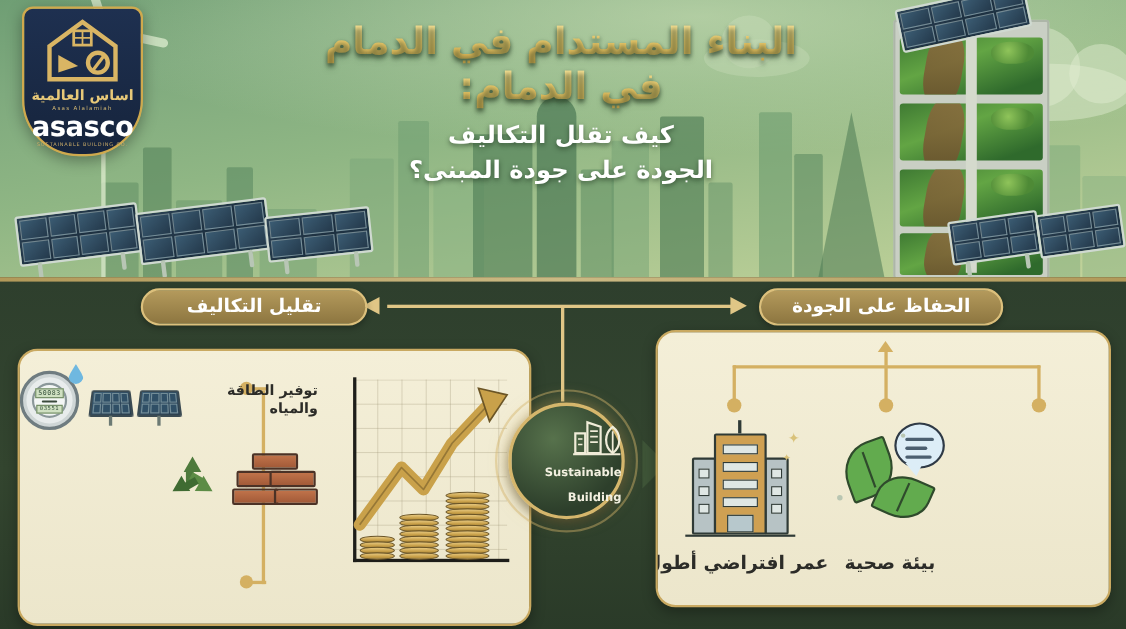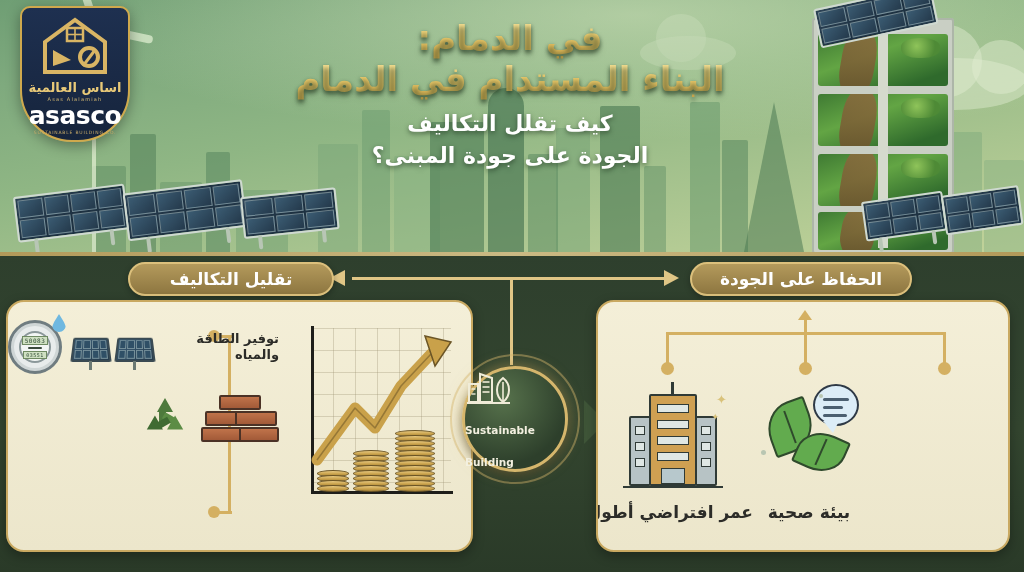--- a/index.html
+++ b/index.html
@@ -124,21 +124,21 @@
   .chev.r { left:584px; border-left:22px solid #3f5538; }
 
   
   .card {
     position:absolute; top:300px; height:252px;
     background:linear-gradient(180deg,#f4efd8,#ece6cb);
     border:2px solid #c9a961; border-radius:18px;
     box-shadow:0 4px 12px rgba(0,0,0,.3);
     overflow:hidden;
   }
-  .card-left  { left:6px;  width:467px; }
+  .card-left  { left:16px;  width:467px;margin-top:17px; }
   .card-right { left:596px; width:414px; }
 
   
   .lrow { position:absolute; display:flex; align-items:center; direction:rtl; gap:10px; }
   .lrow .ltext { color:#2c2c28; font-size:13px; font-weight:bold; text-align:right; line-height:1.25; }
   .r1 { right:192px; top:18px; }
   .r2 { right:192px; top:92px; }
   .r3 { right:192px; top:172px; }
 
   .ico { position:relative; flex:0 0 auto; }
@@ -252,21 +252,21 @@
   .h-ground { position:absolute; left:6px; bottom:6px; width:96px; height:2.5px; background:#2f3a36; }
   .up-big { position:absolute; right:6px; bottom:10px; width:20px; height:58px; background:#cfa052; }
   .up-big::before { content:""; position:absolute; left:-11px; top:-24px; width:0; height:0;
     border-left:21px solid transparent; border-right:21px solid transparent; border-bottom:26px solid #cfa052; }
 
   
   .badge {
     position:absolute; left:462px; top:366px; width:106px; height:106px; border-radius:50%;
     background:radial-gradient(circle at 38% 30%, #57724c, #2d3f2b 70%);
     border:3px solid #d5b66c; box-shadow:0 0 16px rgba(212,178,100,.55), 0 4px 10px rgba(0,0,0,.45);
-    display:flex; flex-direction:column; align-items:flex-start; justify-content:center; gap:20px;
+    display:flex; flex-direction:column; align-items:flex-end; justify-content:center; gap:10px;
   }
   .badge .bicon { width:46px; height:34px; position:relative; }
   .badge .btext { color:#f3f0e0; font-size:10.5px; font-weight:bold; line-height:1.15; text-align:center; }
   .badge-ring { position:absolute; left:450px; top:354px; width:130px; height:130px; border-radius:50%;
     border:2px solid rgba(213,182,108,.45); }
 </style>
 </head>
 <body>
 
 <div class="poster">
@@ -388,22 +388,22 @@
         <div class="cell"></div>
           <div class="cell"></div>
           <div class="cell"></div>
         <div class="cell"></div>
           <div class="cell"></div>
           <div class="cell"></div>
       </div>
     </div>
 
     <div class="title-wrap">
+      <div class="title">البناء المستدام في الدمام</div>
       <div class="title">في الدمام:</div>
-      <div class="title">البناء المستدام في الدمام</div>
       <div class="subtitle">كيف تقلل التكاليف</div>
       <div class="subtitle" style="margin-top:2px">الجودة على جودة المبنى؟</div>
     </div>
 
     <div class="logo">
       <div class="logo-mark">
         <svg viewBox="0 0 72 62" width="72" height="62">
           <path d="M6 26 L36 4 L66 26 L66 56 L6 56 Z" fill="none" stroke="#d9b564" stroke-width="4"></path>
           <rect x="28" y="12" width="16" height="13" fill="none" stroke="#d9b564" stroke-width="2.5"></rect>
           <line x1="36" y1="12" x2="36" y2="25" stroke="#d9b564" stroke-width="1.6"></line>

